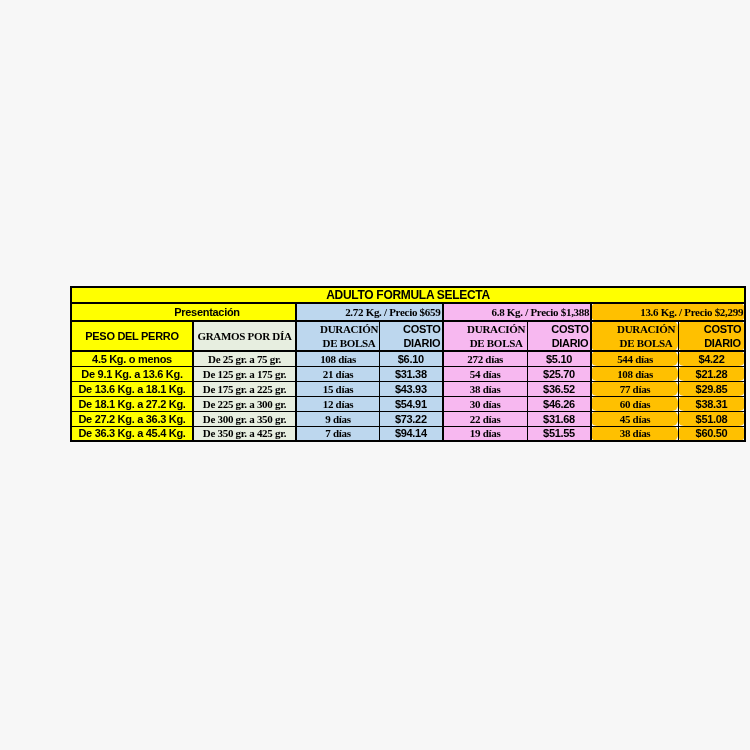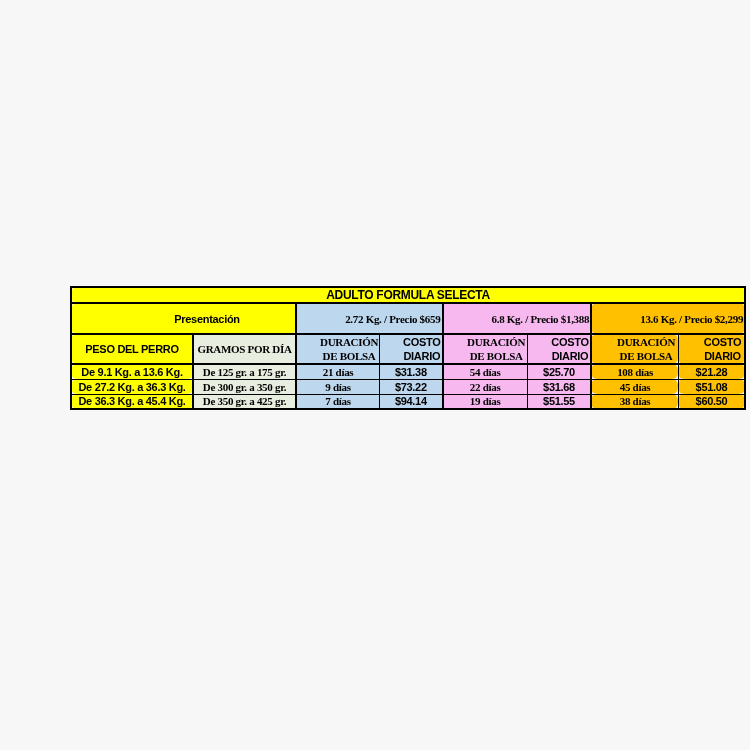--- a/index.html
+++ b/index.html
@@ -23,25 +23,25 @@
   col.c5{width:65px;}  col.c6{width:63px;}
   col.c7{width:66px;}  col.c8{width:64px;}
   td{
     border:1px solid var(--border);
     text-align:center;vertical-align:middle;
     font-weight:bold;font-size:11px;letter-spacing:-0.3px;
     padding:0 1px;white-space:nowrap;overflow:hidden;
   }
   .thickL{border-left-width:2px;font-family:Liberation Serif, serif;}
   .title-row td{height:14px;font-size:12px;border-bottom-width:2px;}
-  .pres-row td{height:31px;border-bottom-width:2px;padding-left:48px;}
+  .pres-row td{height:18px;border-bottom-width:2px;padding-left:48px;}
   .head-row td{height:30px;border-bottom-width:2px;line-height:14px;}
   .head-row .line{display:block;margin-left:22px;}
   .data-row td{height:15px;}
-  .bg-yellow{background:var(--yellow);border-radius:6px;}
+  .bg-yellow{background:var(--yellow);}
   .bg-green{background:var(--green);}
   .bg-blue{background:var(--blue);}
   .bg-pink{background:var(--pink);}
   .bg-orange{background:var(--orange);border-radius:6px;}
 </style>
 </head>
 <body>
 
 <div class="stage">
   <table class="feeding">
@@ -90,34 +90,64 @@
       <td class="bg-orange thickL">
         <span class="line">DURACIÓN</span>
         <span class="line">DE BOLSA</span>
       </td>
       <td class="bg-orange">
         <span class="line">COSTO</span>
         <span class="line">DIARIO</span>
       </td>
     </tr>
 
+    <tr class="data-row">
+      <td class="bg-yellow">4.5 Kg. o menos</td>
+      <td class="bg-green thickL">De 25 gr. a 75 gr.</td>
+      <td class="bg-blue thickL">108 días</td>
+      <td class="bg-blue">$6.10</td>
+      <td class="bg-pink thickL">272 días</td>
+      <td class="bg-pink">$5.10</td>
+      <td class="bg-orange thickL">544 días</td>
+      <td class="bg-orange">$4.22</td>
+    </tr>
 
 
     <tr class="data-row">
       <td class="bg-yellow">De 9.1 Kg. a 13.6 Kg.</td>
       <td class="bg-green thickL">De 125 gr. a 175 gr.</td>
       <td class="bg-blue thickL">21 días</td>
       <td class="bg-blue">$31.38</td>
       <td class="bg-pink thickL">54 días</td>
       <td class="bg-pink">$25.70</td>
       <td class="bg-orange thickL">108 días</td>
       <td class="bg-orange">$21.28</td>
     </tr>
 
+    <tr class="data-row">
+      <td class="bg-yellow">De 13.6 Kg. a 18.1 Kg.</td>
+      <td class="bg-green thickL">De 175 gr. a 225 gr.</td>
+      <td class="bg-blue thickL">15 días</td>
+      <td class="bg-blue">$43.93</td>
+      <td class="bg-pink thickL">38 días</td>
+      <td class="bg-pink">$36.52</td>
+      <td class="bg-orange thickL">77 días</td>
+      <td class="bg-orange">$29.85</td>
+    </tr>
 
+    <tr class="data-row">
+      <td class="bg-yellow">De 18.1 Kg. a 27.2 Kg.</td>
+      <td class="bg-green thickL">De 225 gr. a 300 gr.</td>
+      <td class="bg-blue thickL">12 días</td>
+      <td class="bg-blue">$54.91</td>
+      <td class="bg-pink thickL">30 días</td>
+      <td class="bg-pink">$46.26</td>
+      <td class="bg-orange thickL">60 días</td>
+      <td class="bg-orange">$38.31</td>
+    </tr>
 
     <tr class="data-row">
       <td class="bg-yellow">De 27.2 Kg. a 36.3 Kg.</td>
       <td class="bg-green thickL">De 300 gr. a 350 gr.</td>
       <td class="bg-blue thickL">9 días</td>
       <td class="bg-blue">$73.22</td>
       <td class="bg-pink thickL">22 días</td>
       <td class="bg-pink">$31.68</td>
       <td class="bg-orange thickL">45 días</td>
       <td class="bg-orange">$51.08</td>

